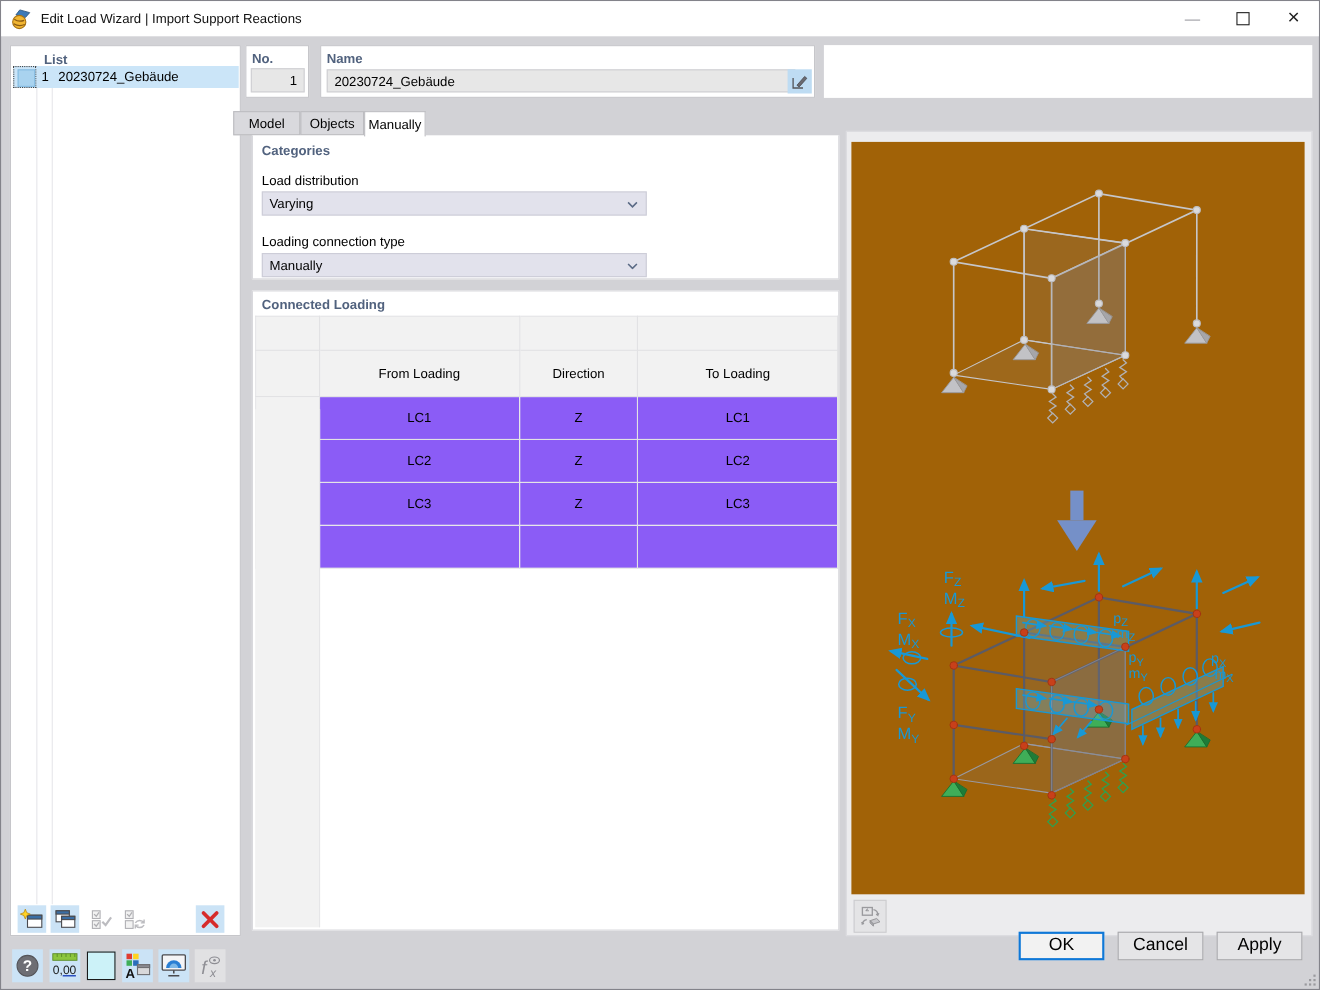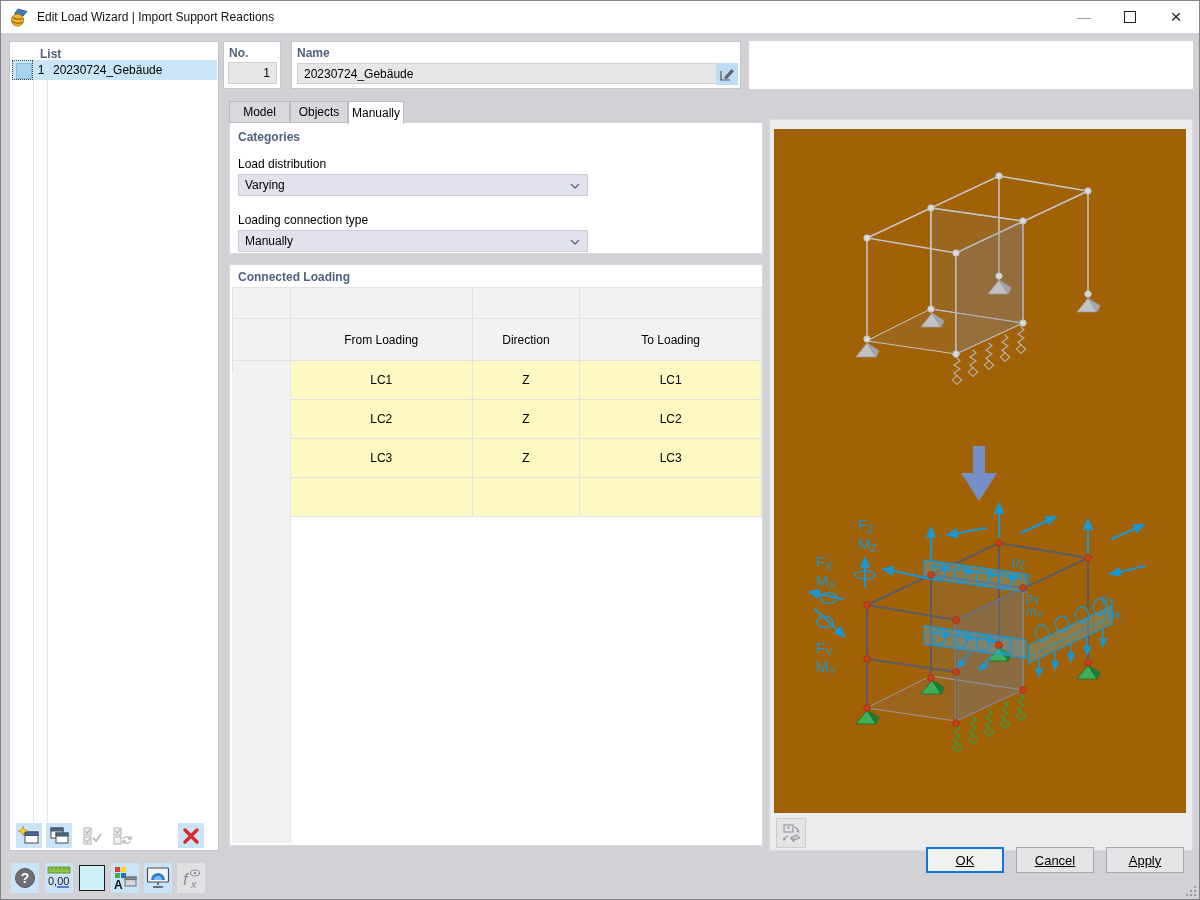--- a/index.html
+++ b/index.html
@@ -34,52 +34,52 @@
   .name-panel{left:290px;top:40px;width:450px;height:48px;}
   .fld-label{position:absolute;left:5px;top:4px;}
   .fld-box{position:absolute;background:#e7e7e7;border:1px solid #cfcfd3;box-sizing:border-box;
            display:flex;align-items:center;padding:0 6px;}
   .no-box{left:4px;top:20px;width:49px;height:22px;justify-content:flex-end;}
   .name-box{left:5px;top:21px;width:426px;height:21px;}
   .edit-btn{position:absolute;left:424px;top:21px;width:22px;height:22px;background:#bedcf3;
             display:flex;align-items:center;justify-content:center;}
   .tr-empty{left:748px;top:40px;width:444px;height:48px;border:1px solid #d6d6da;}
   
-  .tabstrip{position:absolute;left:228px;top:100px;width:534px;height:22px;padding-left:45px;}
+  .tabstrip{position:absolute;left:211px;top:100px;width:534px;height:22px;padding-left:45px;}
   .tab{position:absolute;top:0;height:22px;box-sizing:border-box;border:1px solid #bcbcc0;
        display:flex;align-items:center;justify-content:center;background:#d9d9dd;}
   .tab.active{background:#fff;border-bottom:none;height:23px;z-index:3;}
   
   .sec-cat{left:228px;top:122px;width:534px;height:131px;border:1px solid #d9d9dd;border-top:none;}
   .sec-con{left:228px;top:263px;width:534px;height:582px;border:1px solid #d9d9dd;}
   .cat-label{position:absolute;left:8px;}
   .dd{position:absolute;left:8px;width:350px;height:22px;background:#e2e2ec;border:1px solid #cdcdd8;
       box-sizing:border-box;display:flex;align-items:center;padding:0 6px;}
   .dd svg{position:absolute;right:7px;top:8px;}
   
   table.cl{position:absolute;left:2px;top:22px;border-collapse:collapse;table-layout:fixed;}
   table.cl td,table.cl th{border:1px solid #e2e2e4;font-weight:normal;font-size:12px;text-align:center;
     padding:12px;overflow:hidden;white-space:nowrap;}
   tr.band td{height:6px;background:#f2f2f2;}
   tr.head th{height:17px;background:#f2f2f2;}
-  tr.data td{height:14px;background:#fef9c3;}
+  tr.data td{height:14px;background:#8b5cf6;}
   td.rn{background:#f2f2f2 !important;}
   .rn-strip{position:absolute;left:2px;top:107px;width:58px;height:471px;background:#f2f2f2;border-right:1px solid #e6e6e8;}
   
   .preview{left:768px;top:118px;width:424px;height:732px;background:#ececee;border:1px solid #dcdce0;}
   .canvas{position:absolute;left:4px;top:9px;width:412px;height:684px;background:#a16207;}
   .pv-btn{position:absolute;left:6px;top:698px;width:28px;height:28px;background:#e4e4e6;border:1px solid #cccccf;
           display:flex;align-items:center;justify-content:center;}
   
   .sb-btn{position:absolute;top:862px;width:28px;height:30px;display:flex;align-items:center;justify-content:center;}
   .sb-blue{background:#cbe3f6;}
   .sb-gray{background:#e1e1e3;}
   .color-btn{position:absolute;top:864px;left:78px;width:24px;height:24px;background:#ccf2f8;border:1px solid #1a1a1a;}
   .btn{position:absolute;top:846px;width:78px;height:26px;background:#e5e5e7;border:1px solid #a7a7ab;
-       box-sizing:border-box;display:flex;align-items:center;justify-content:center;font-size:13px;text-decoration:underline;}
+       box-sizing:border-box;display:flex;align-items:center;justify-content:center;font-size:16px;}
   .btn.ok{background:#f2f2f2;border:2px solid #0f78d7;}
   .grip{position:absolute;right:3px;bottom:3px;width:10px;height:10px;}
   .grip i{position:absolute;width:2px;height:2px;background:#9a9a9e;}
   svg text{font-family:"Liberation Sans",sans-serif;}
 </style>
 </head>
 <body>
 
 <div class="window">
 

